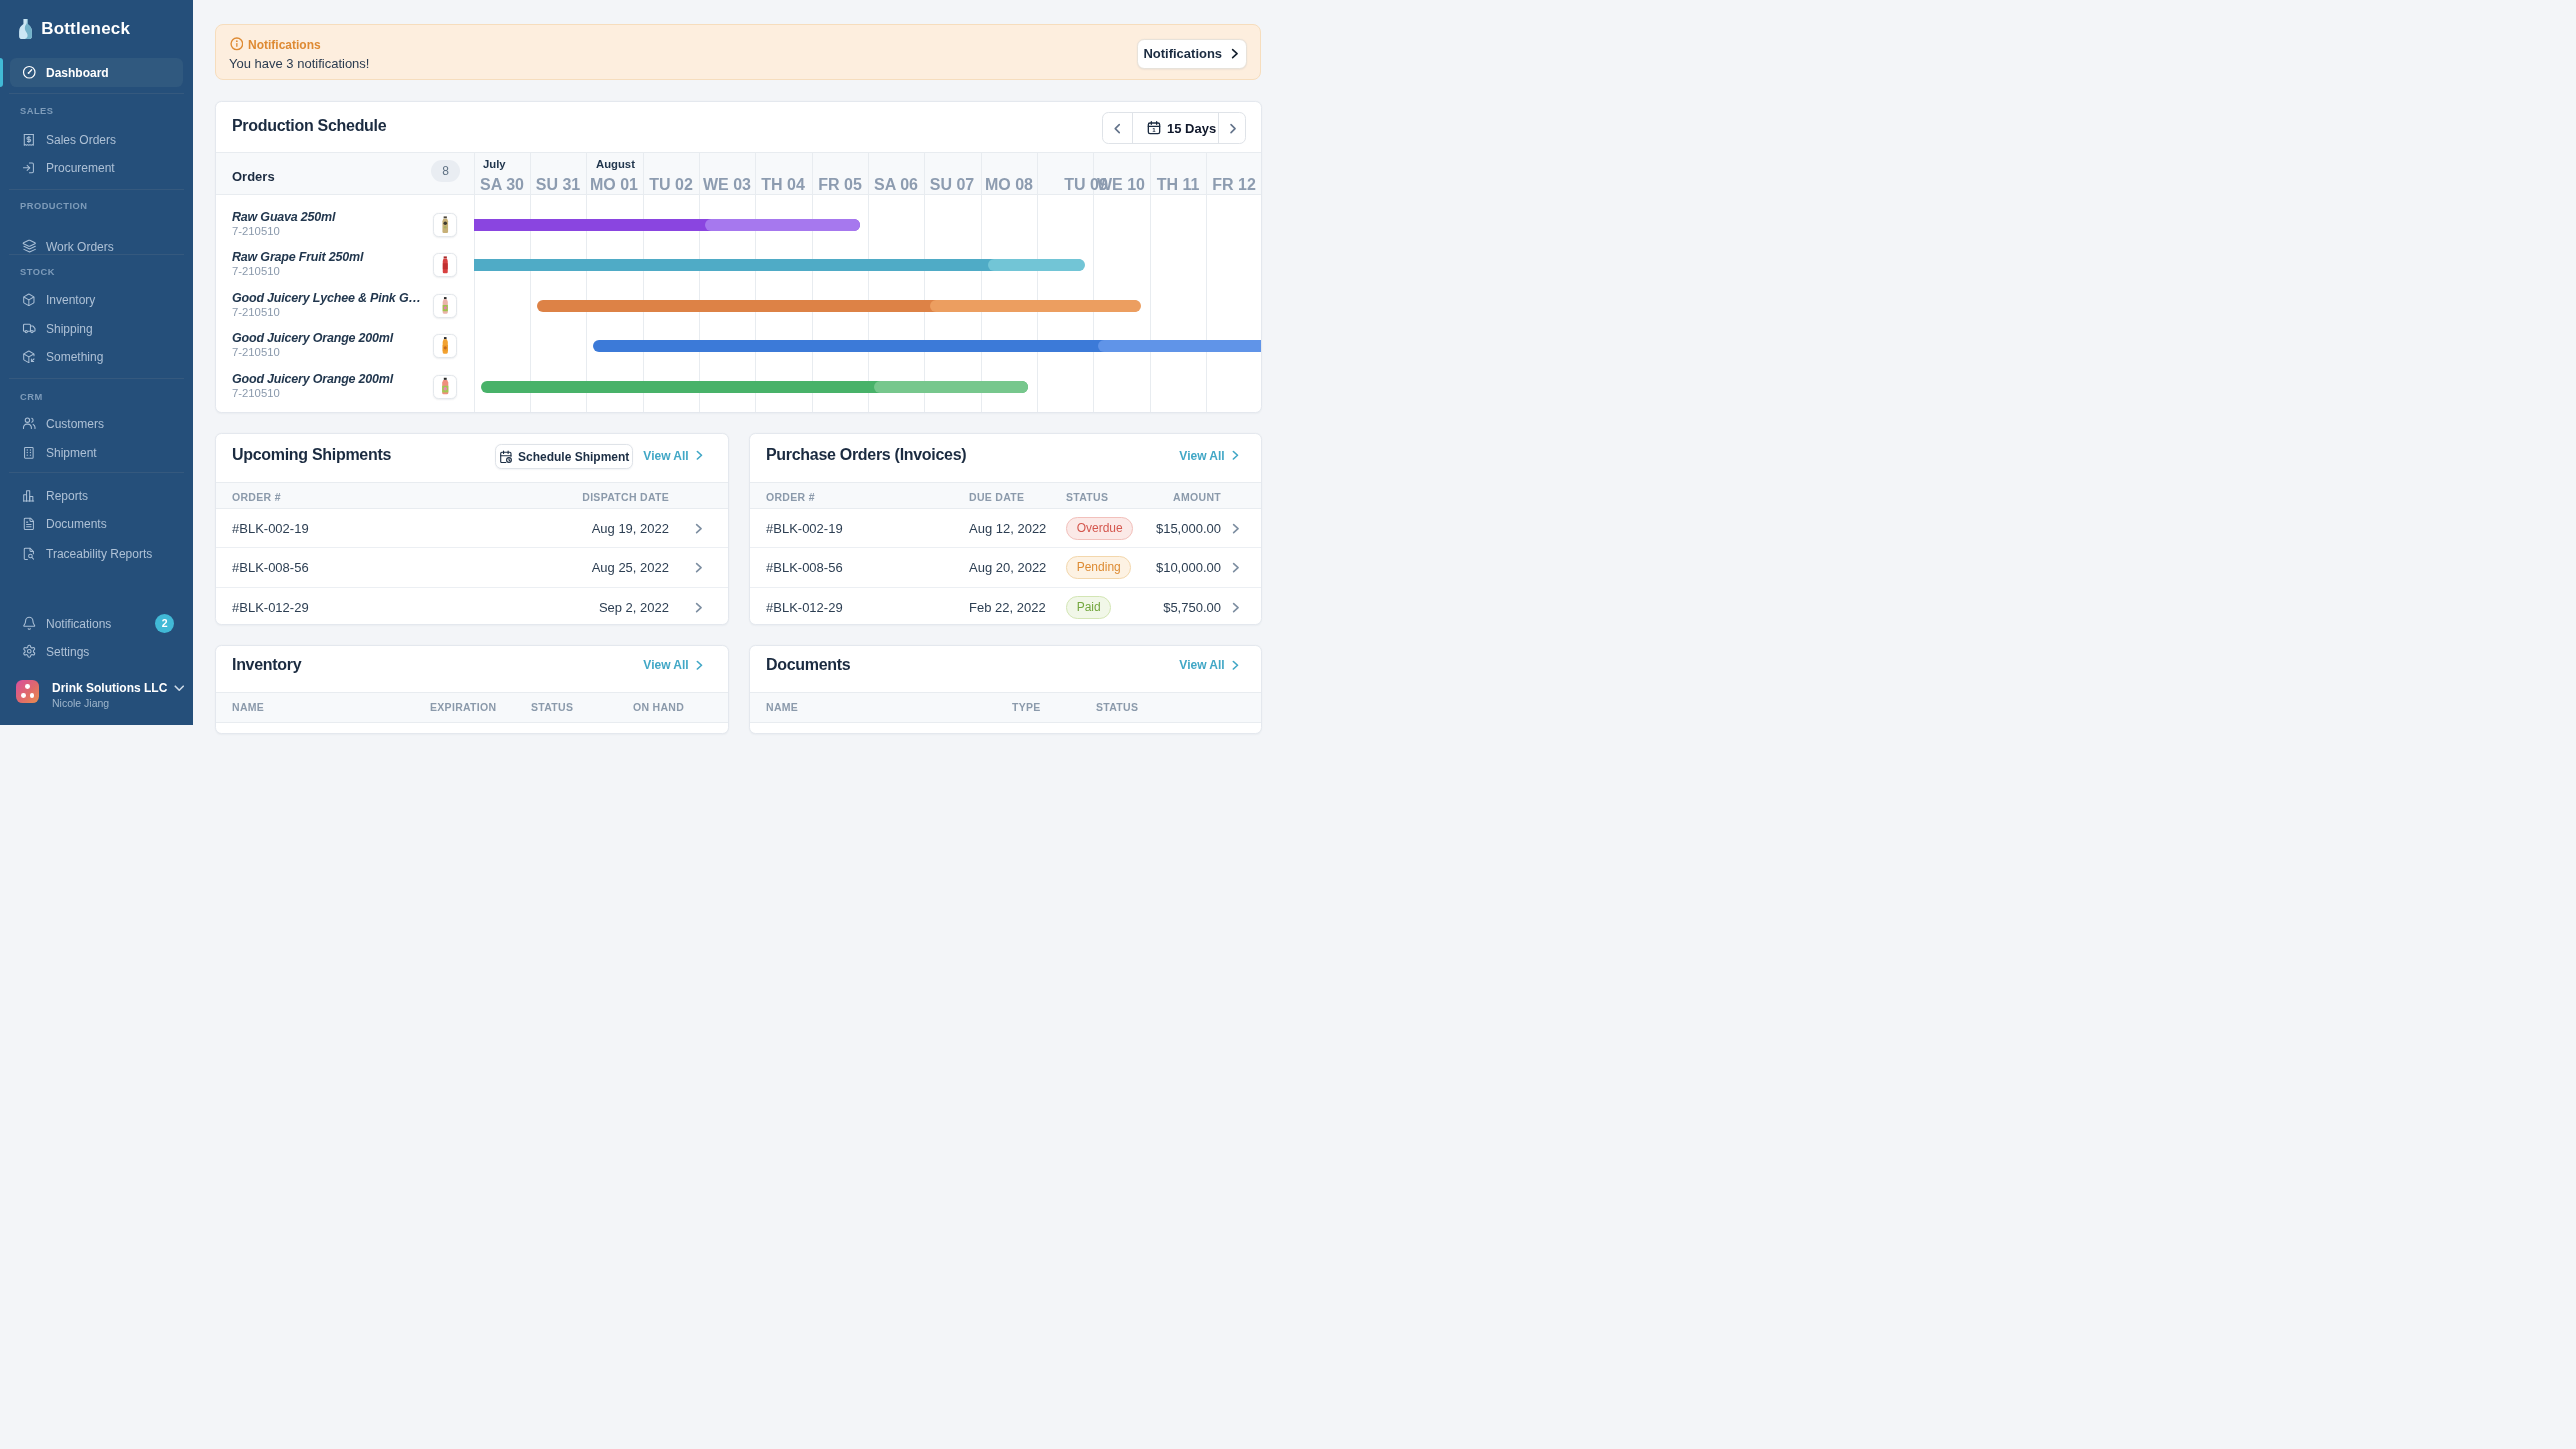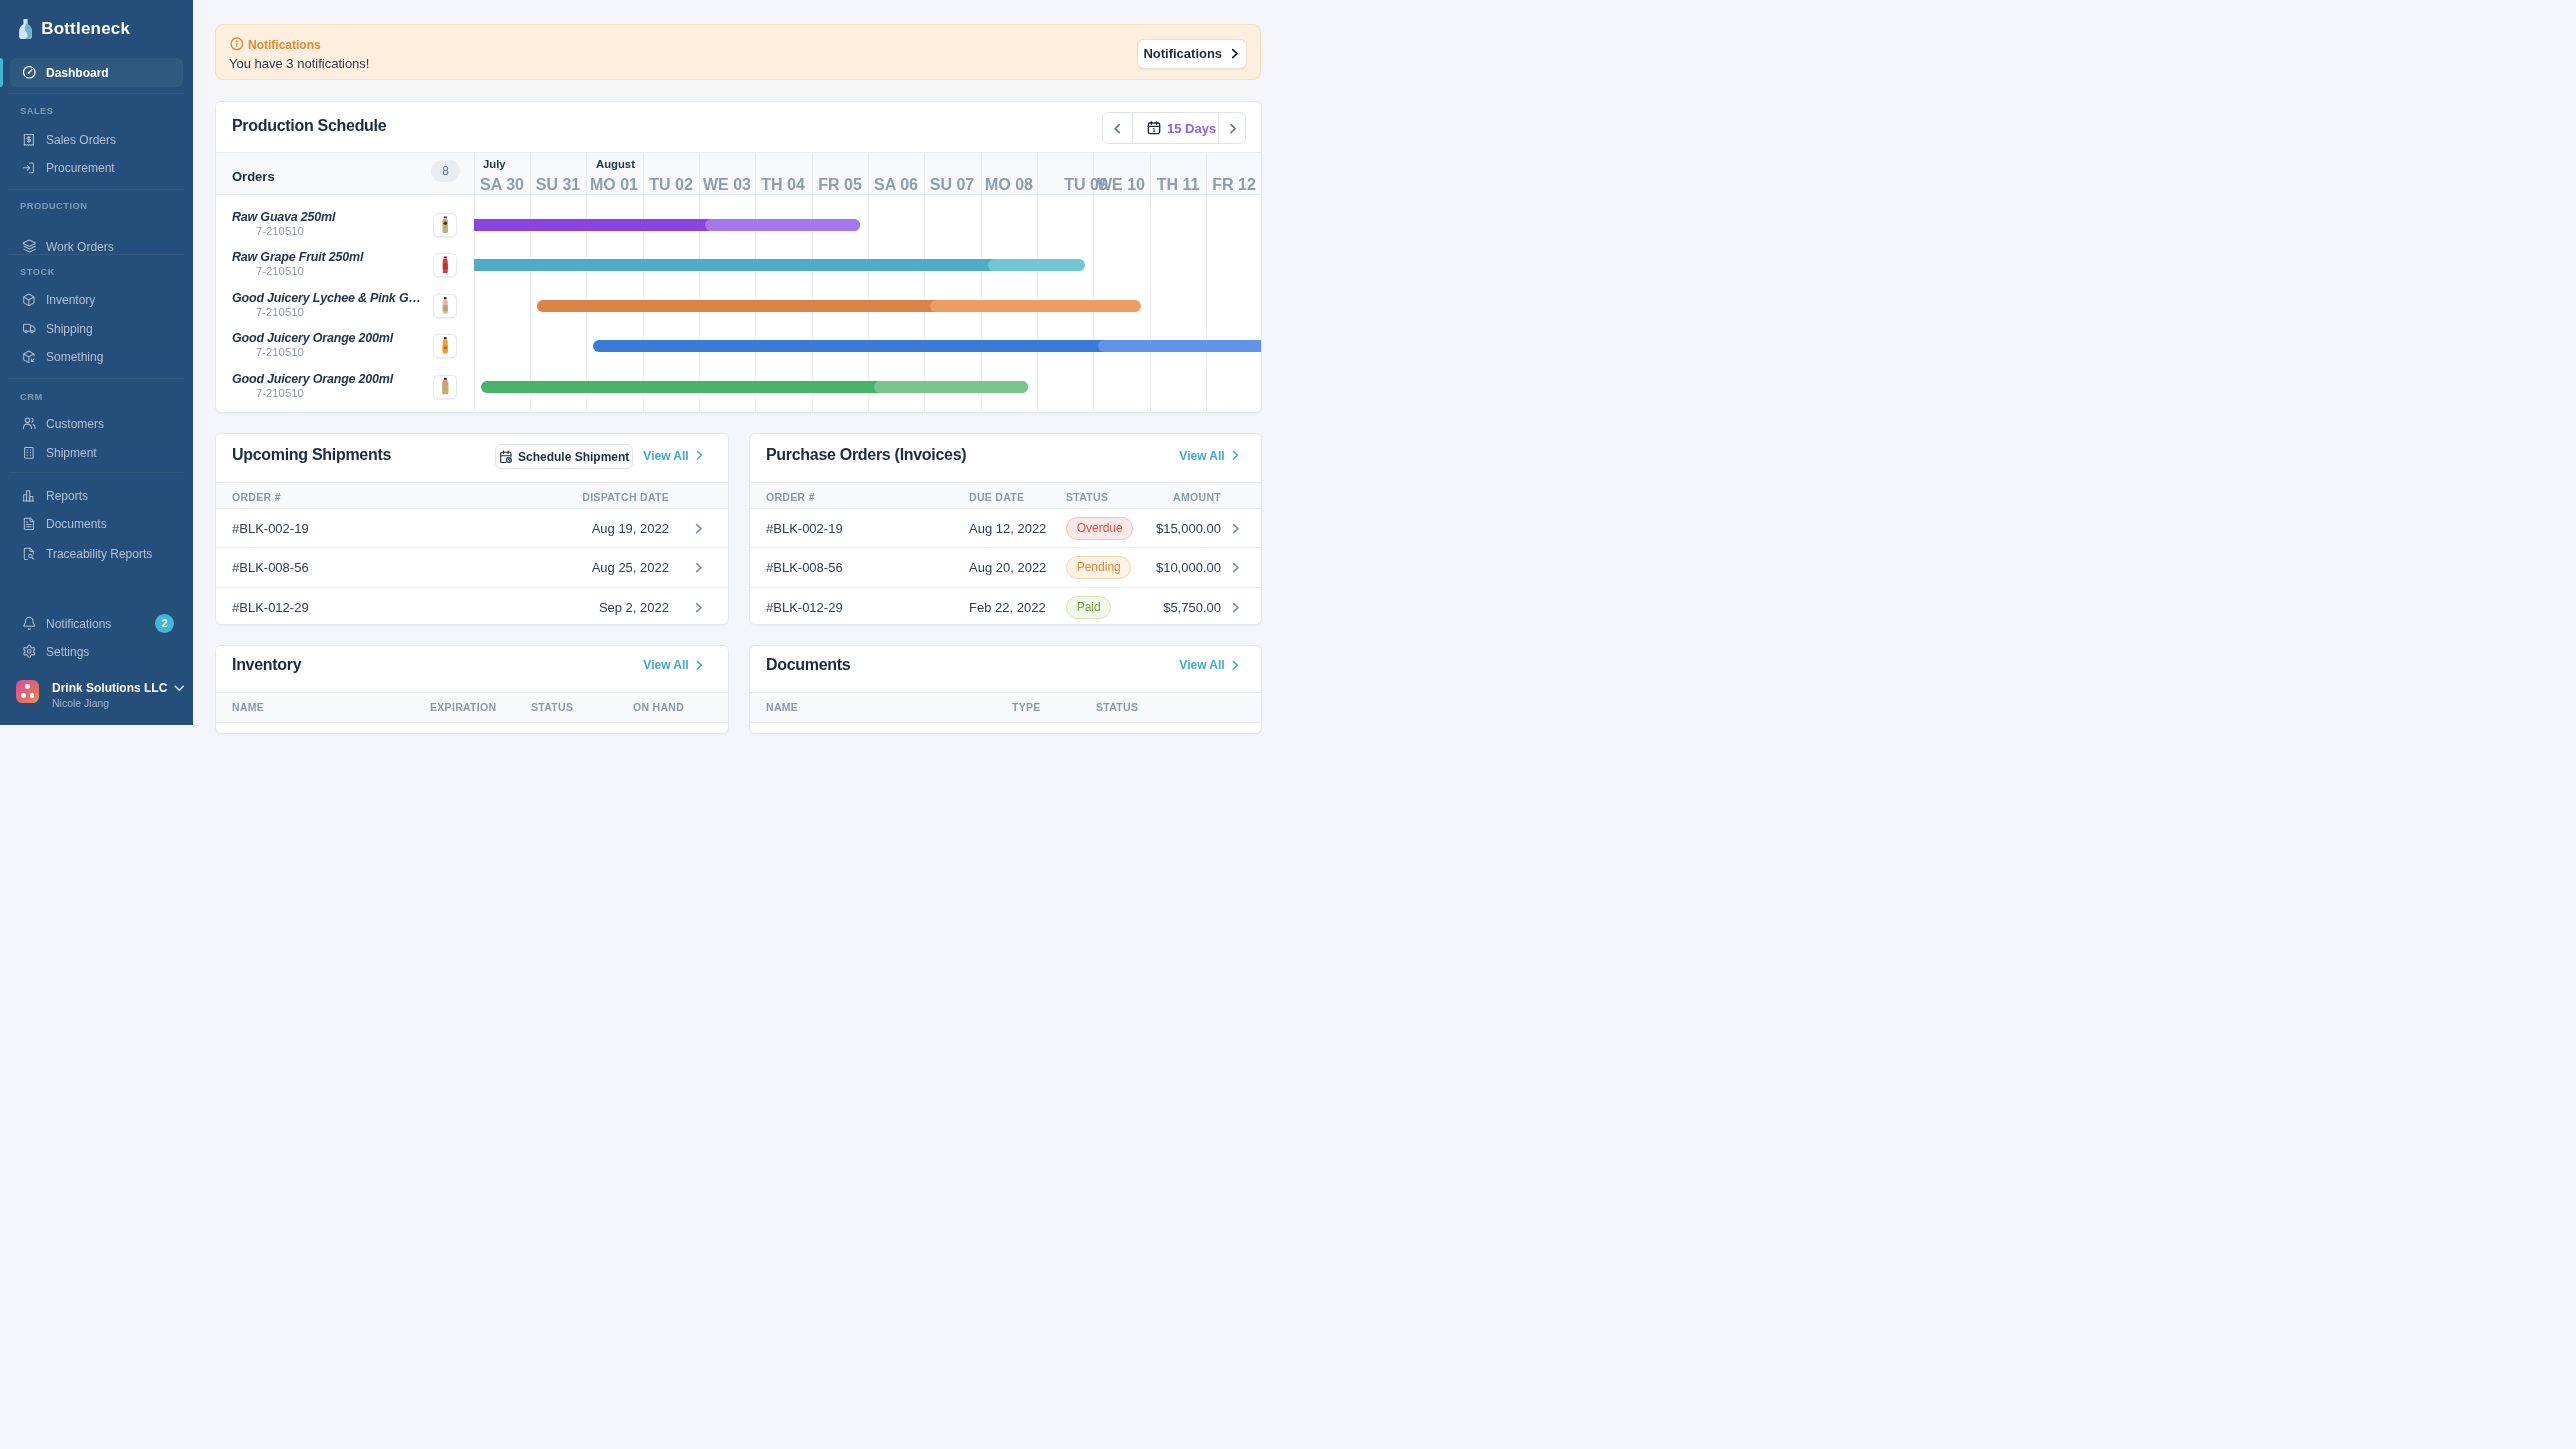--- a/index.html
+++ b/index.html
@@ -34,21 +34,21 @@
 
 #prod { left:215px; top:101px; width:1047px; height:312px; overflow:hidden; }
 #prod .ghead { position:absolute; left:0; top:50px; width:1045px; height:43px; background:#f7f9fb; border-top:0.8px solid #e8ecf0; border-bottom:0.8px solid #e8ecf0; }
 .gline { position:absolute; top:50px; width:0.8px; background:#e8ecf0; height:261px; }
 .month { position:absolute; top:56px; color:#22374e; font-size:11.3px; font-weight:bold; }
 .day { position:absolute; top:74px; width:56px; text-align:center; color:#8d9cb0; font-size:16px; font-weight:bold; }
 .orders-lbl { position:absolute; left:16px; top:67px; color:#1b2b40; font-size:13px; font-weight:bold; }
 .badge8 { position:absolute; left:215px; top:58px; width:29px; height:22px; border-radius:11px; background:#e9edf2; color:#5f7183; font-size:12px; text-align:center; line-height:22px; }
 .grow { position:absolute; left:0; width:1047px; height:40px; }
 .gname { position:absolute; left:16px; top:6px; color:#22374e; font-size:12.5px; font-weight:bold; white-space:nowrap; letter-spacing:-0.2px;font-style:italic; }
-.gid { position:absolute; left:16px; top:21.3px; color:#8a99ac; font-size:11.3px;margin-left:24px; }
+.gid { position:absolute; left:16px; top:21.3px; color:#8a99ac; font-size:11.3px; }
 .btile { position:absolute; left:217px; top:8.5px; width:24px; height:24px; background:#fff; border:0.8px solid #e4e8ec; border-radius:5.6px; box-shadow:0 0.8px 1.6px rgba(20,40,70,0.08); }
 .bar { position:absolute; height:12px; }
 .bar .lt { position:absolute; top:0; height:12px; border-radius:6px; }
 
 .thead { position:absolute; left:0; width:100%; height:26.6px; background:#f7f9fb; border-top:0.8px solid #e8ecf0; border-bottom:0.8px solid #e8ecf0; }
 .th { position:absolute; top:8px; color:#8b9aab; font-size:10.5px; font-weight:bold; letter-spacing:0.3px; }
 .trow { position:absolute; left:0; width:100%; height:37px; }
 .td { position:absolute; color:#2c3e52; font-size:13px; top:13.3px; }
 .chev { stroke:#7d8ea1; stroke-width:2; fill:none; }
 .pill { position:absolute; top:9.3px; height:22.5px; border-radius:11.3px; border:0.8px solid; font-size:12px; line-height:21px; padding:0 9.7px; }
@@ -224,21 +224,21 @@
     <div class="abs" style="left:29px;top:0;width:0.8px;height:31px;background:#dfe3e8"></div>
     <div class="abs" style="left:115px;top:0;width:0.8px;height:31px;background:#dfe3e8"></div>
     <svg class="abs" style="left:8.9px;top:9.7px" width="11.3" height="11.3" viewBox="0 0 14 14">
         <path d="M9 2 4 7 9 12" fill="none" stroke="#64748b" stroke-width="2" stroke-linecap="round" stroke-linejoin="round"></path>
       </svg>
     <svg class="abs" style="left:43px;top:7.2px" width="16" height="16" viewBox="0 0 24 24" fill="none" stroke="#1b2b40" stroke-width="2" stroke-linecap="round" stroke-linejoin="round">
         <rect x="3.5" y="4.5" width="17" height="16" rx="2.5"></rect>
         <path d="M8 2.5v4M16 2.5v4M3.5 9.5h17"></path>
         <text x="12" y="18.5" font-size="9" font-weight="bold" fill="#1b2b40" stroke="none" text-anchor="middle" font-family="Liberation Sans">1</text>
       </svg>
-    <div class="abs" style="left:64px;top:8px;color:#8b5cf6;font-size:13px;font-weight:bold">15 Days</div>
+    <div class="abs" style="left:64px;top:8px;color:#0f172a;font-size:13px;font-weight:bold">15 Days</div>
     <svg class="abs" style="left:124px;top:9.7px" width="11.3" height="11.3" viewBox="0 0 14 14">
         <path d="M5 2 10 7 5 12" fill="none" stroke="#64748b" stroke-width="2" stroke-linecap="round" stroke-linejoin="round"></path>
       </svg>
   </div>
   <div class="ghead"></div>
   <div class="gline" style="left:258px"></div>
   <div class="gline" style="left:314px"></div>
   <div class="gline" style="left:370px"></div>
   <div class="gline" style="left:427px"></div>
   <div class="gline" style="left:483px"></div>

